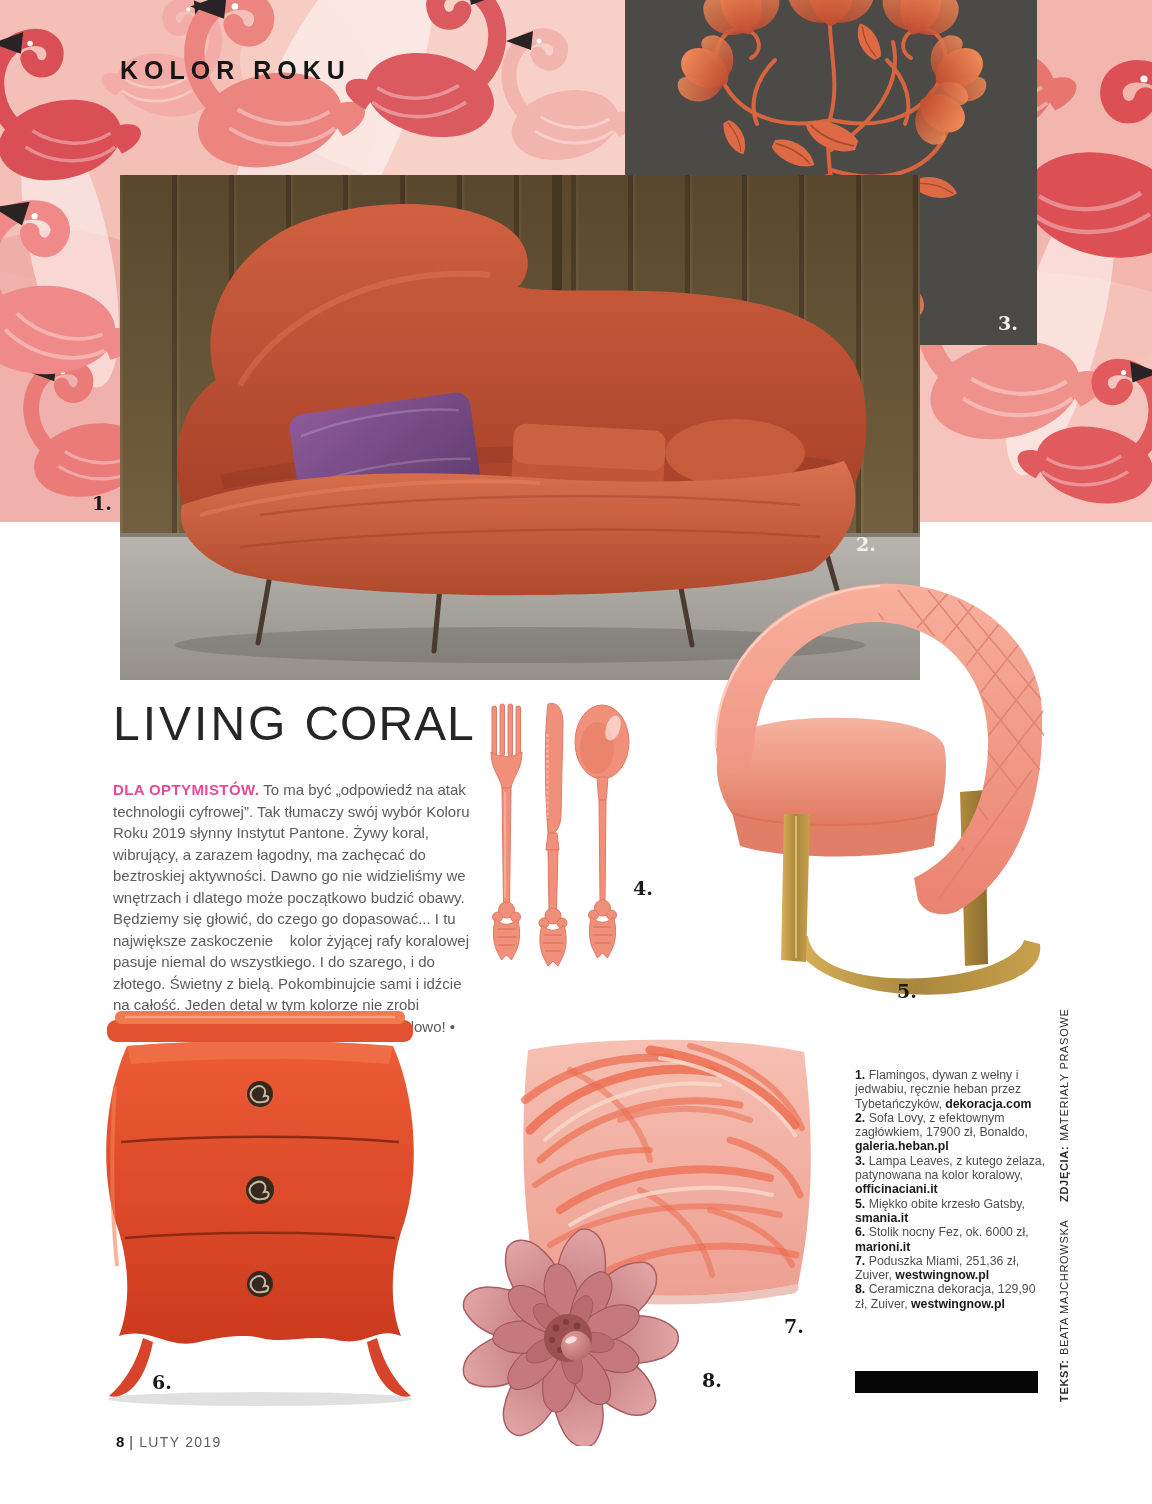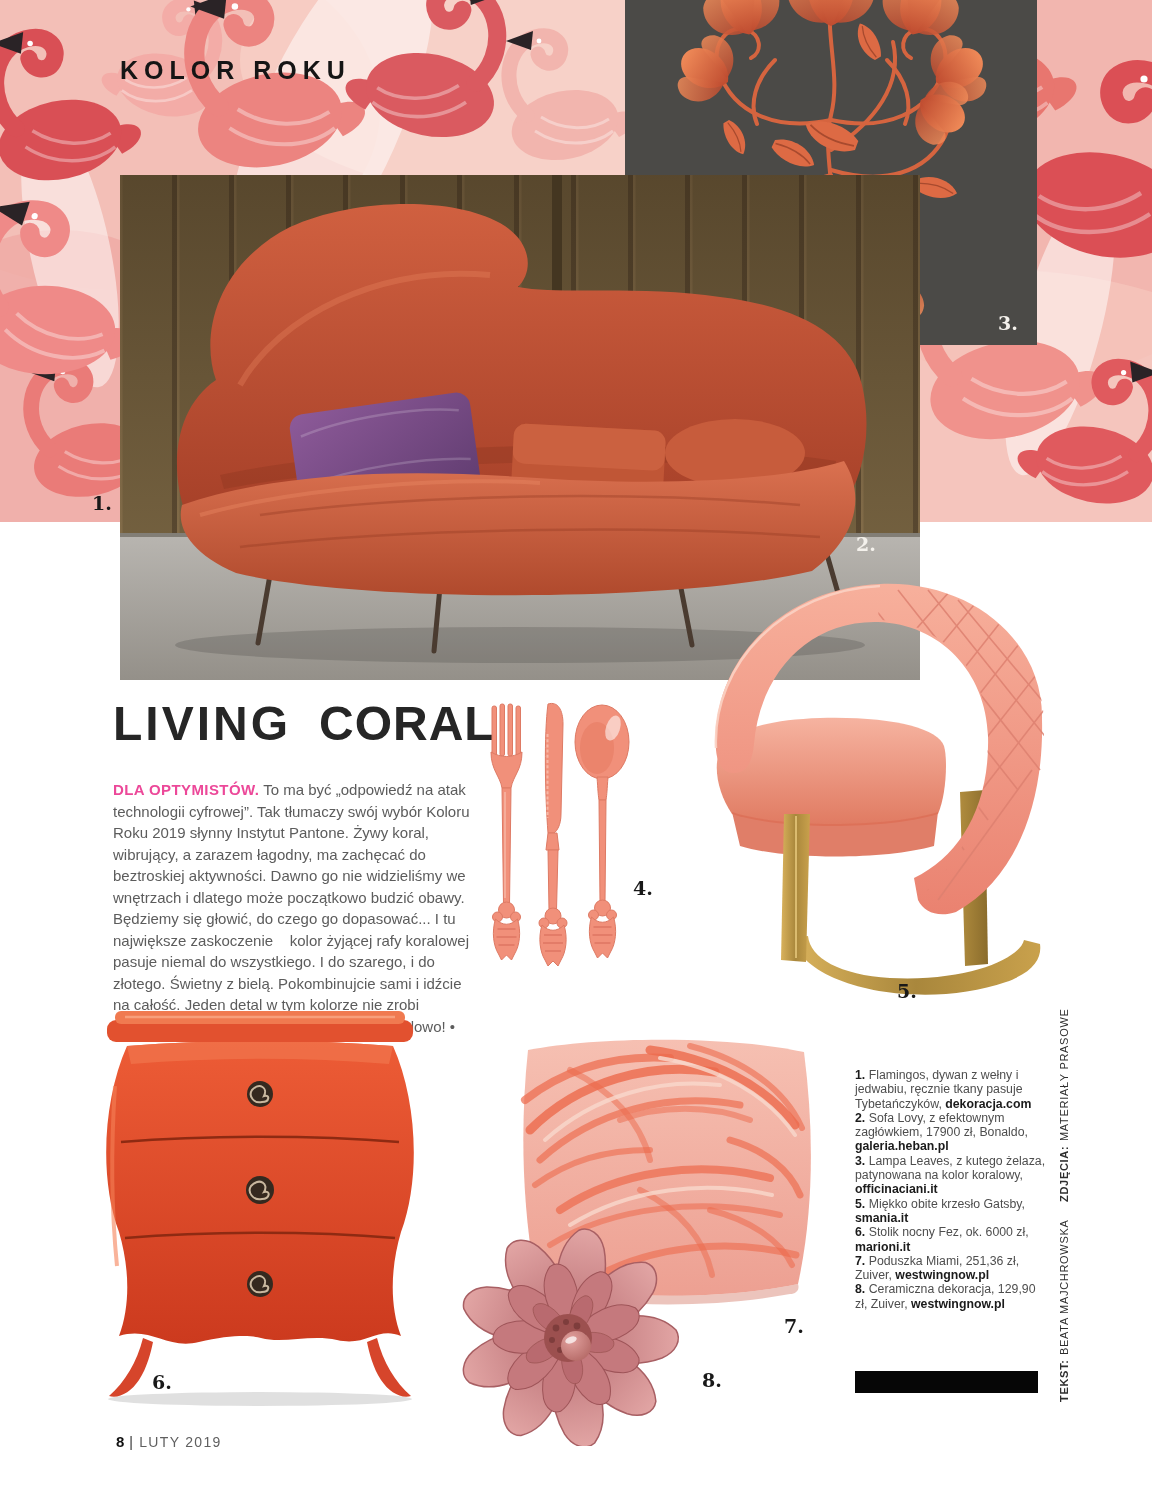--- a/index.html
+++ b/index.html
@@ -15,22 +15,22 @@
   .cutlery-photo{position:absolute;left:478px;top:698px;width:152px;height:290px;}
   .chair-photo{position:absolute;left:688px;top:560px;width:368px;height:452px;}
   .nightstand-photo{position:absolute;left:85px;top:1006px;width:350px;height:400px;}
   .pillow-photo{position:absolute;left:500px;top:1010px;width:332px;height:314px;}
   .flower-photo{position:absolute;left:448px;top:1226px;width:262px;height:220px;}
 
   
   .kolor-roku{position:absolute;left:120px;top:56px;font-size:25px;font-weight:700;
               letter-spacing:6px;color:#151515;}
   .headline{position:absolute;left:113px;top:696px;color:#262626;font-size:48px;white-space:nowrap;}
-  .headline .light{font-weight:700;letter-spacing:3px;margin-right:28px;}
-  .headline .bold{font-weight:700;letter-spacing:1px;}
+  .headline .light{font-weight:400;letter-spacing:3px;margin-right:16px;}
+  .headline .bold{font-weight:400;letter-spacing:1px;}
   .body-copy{position:absolute;left:113px;top:764px;width:358px;font-size:15px;
              line-height:21.5px;color:#5c5c5c;}
   .body-copy .lead{font-weight:700;color:#ec4899;letter-spacing:.4px;}
 
   .marker{position:absolute;font-family:"DejaVu Serif", serif;font-weight:700;
           font-size:19px;color:#191919;}
   .marker.light{color:#f4f1ec;}
   #m1{left:92px;top:492px;} #m2{left:856px;top:533px;} #m3{left:998px;top:312px;}
   #m4{left:633px;top:877px;} #m5{left:897px;top:980px;} #m6{left:152px;top:1371px;}
   #m7{left:784px;top:1315px;} #m8{left:702px;top:1369px;}
@@ -449,21 +449,21 @@
   <span class="marker" id="m1">1.</span>
   <span class="marker light" id="m2">2.</span>
   <span class="marker light" id="m3">3.</span>
   <span class="marker" id="m4">4.</span>
   <span class="marker" id="m5">5.</span>
   <span class="marker" id="m6">6.</span>
   <span class="marker" id="m7">7.</span>
   <span class="marker" id="m8">8.</span>
 
   <div class="captions">
-      <p class="cap"><span class="b">1. </span><span>Flamingos, dywan z wełny i jedwabiu, ręcznie tkany pasuje Tybetańczyków, </span><span class="b">dekoracja.com</span></p>
+      <p class="cap"><span class="b">1. </span><span>Flamingos, dywan z wełny i jedwabiu, ręcznie heban przez Tybetańczyków, </span><span class="b">dekoracja.com</span></p>
       <p class="cap"><span class="b">2. </span><span>Sofa Lovy, z efektownym zagłówkiem, 17900 zł, Bonaldo, </span><span class="b">galeria.heban.pl</span></p>
       <p class="cap"><span class="b">3. </span><span>Lampa Leaves, z kutego żelaza, patynowana na kolor koralowy, </span><span class="b">officinaciani.it</span></p>
       <p class="cap"><span class="b">5. </span><span>Miękko obite krzesło Gatsby, </span><span class="b">smania.it</span></p>
       <p class="cap"><span class="b">6. </span><span>Stolik nocny Fez, ok. 6000 zł, </span><span class="b">marioni.it</span></p>
       <p class="cap"><span class="b">7. </span><span>Poduszka Miami, 251,36 zł, Zuiver, </span><span class="b">westwingnow.pl</span></p>
       <p class="cap"><span class="b">8. </span><span>Ceramiczna dekoracja, 129,90 zł, Zuiver, </span><span class="b">westwingnow.pl</span></p>
     </div>
 
   <div class="credits">
     <span class="lbl">TEKST:</span><span class="name">BEATA MAJCHROWSKA</span><span class="lbl2">ZDJĘCIA:</span><span class="name">MATERIAŁY PRASOWE</span>

